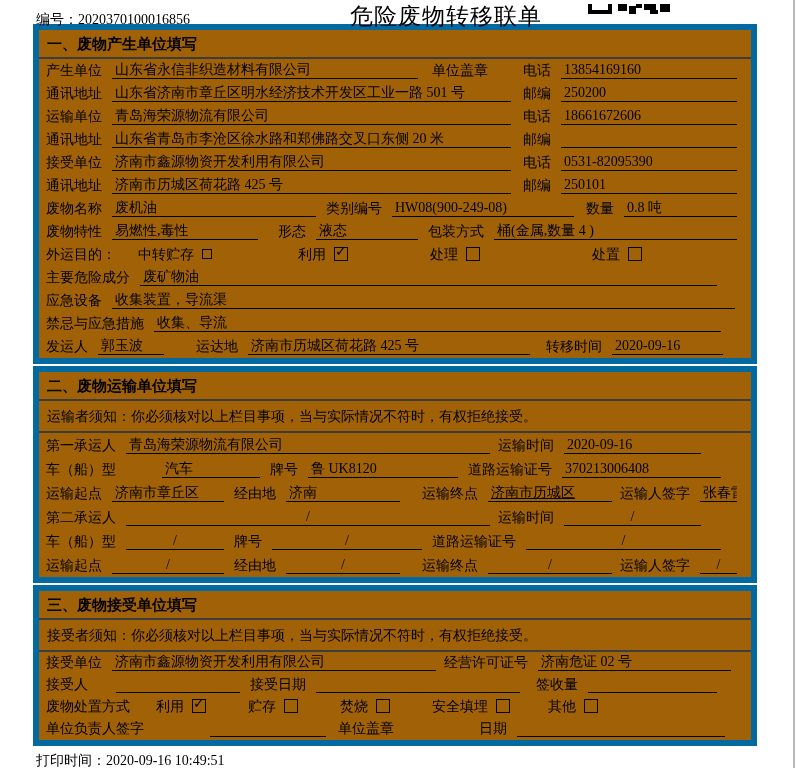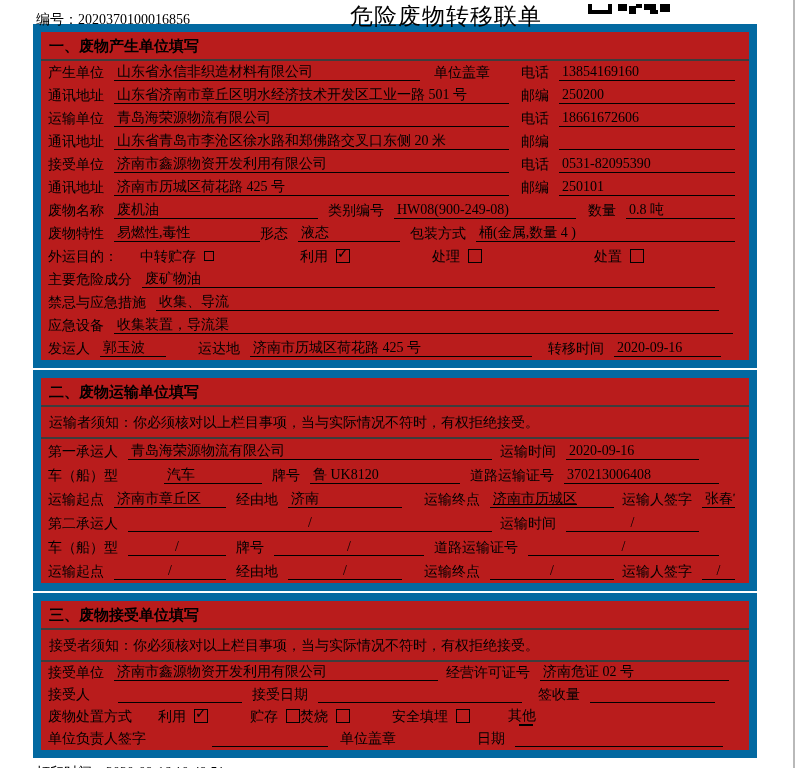--- a/index.html
+++ b/index.html
@@ -13,21 +13,21 @@
   .serial{position:absolute;left:36px;top:11px;font-size:14px;white-space:nowrap}
   .doc-title{
     position:absolute;left:96px;right:0;top:1px;text-align:center;
     font-size:23px;font-weight:normal;letter-spacing:1px;
     font-family:"Liberation Sans","DejaVu Sans",sans-serif;
   }
   .qr{position:absolute;left:588px;top:0}
   .page-edge{position:absolute;right:1px;top:0;width:2px;height:768px;background:#b9b9b9}
   
   .tbl{margin:0 0 0 33px;width:724px}
-  .section{border:8px solid #0369a1;box-sizing:border-box;background:#b91c1c}
+  .section{border:6px solid #0369a1;box-sizing:border-box;background:#a16207}
   .section + .section{margin-top:2px}
   .sec-h{
     font-family:"Liberation Sans","DejaVu Sans",sans-serif;
     font-weight:bold;font-size:15px;line-height:19px;
     padding:4px 8px 4px 8px;border-bottom:2px solid #3d3d3d;white-space:nowrap;
   }
   .notice{
     font-size:14px;line-height:19px;padding:6px 8px 5px 8px;
     border-bottom:2px solid #3d3d3d;white-space:nowrap;
   }
@@ -125,21 +125,21 @@
         <span class="lbl">废物名称</span>
         <span class="fld" style="flex: 0 0 198px;">废机油</span>
         <span class="lbl" style="margin-left: 10px;">类别编号</span>
         <span class="fld" style="flex: 0 0 176px;">HW08(900-249-08)</span>
         <span class="lbl" style="margin-left: 12px;">数量</span>
         <span class="fld" style="flex: 1 1 auto;">0.8 吨</span>
       </div>
       <div class="frow">
         <span class="lbl">废物特性</span>
         <span class="fld" style="flex: 0 0 140px;">易燃性,毒性</span>
-        <span class="lbl" style="margin-left: 0;">形态</span>
+        <span class="lbl" style="margin-left: 20px;">形态</span>
         <span class="fld" style="flex: 0 0 96px;">液态</span>
         <span class="lbl" style="margin-left: 10px;">包装方式</span>
         <span class="fld" style="flex: 1 1 auto;">桶(金属,数量 4 )</span>
       </div>
       <div class="frow">
         <span class="lbl">外运目的：</span>
         <span class="chk" style="margin-left: 12px;">
           <span class="chk-label">中转贮存</span>
           <span class="cb small"></span>
         </span>
@@ -156,26 +156,26 @@
         <span class="chk" style="margin-left: 112px;">
           <span class="chk-label">处置</span>
           <span class="cb"></span>
         </span>
       </div>
       <div class="frow">
         <span class="lbl">主要危险成分</span>
         <span class="fld" style="flex: 1 1 auto; margin-right: 20px;">废矿物油</span>
       </div>
       <div class="frow">
+        <span class="lbl">应急设备</span>
+        <span class="fld" style="flex: 1 1 auto; margin-right: 2px;">收集装置，导流渠</span>
+      </div>
+      <div class="frow">
         <span class="lbl">禁忌与应急措施</span>
         <span class="fld" style="flex: 1 1 auto; margin-right: 16px;">收集、导流</span>
-      </div>
-      <div class="frow">
-        <span class="lbl">应急设备</span>
-        <span class="fld" style="flex: 1 1 auto; margin-right: 2px;">收集装置，导流渠</span>
       </div>
       <div class="frow">
         <span class="lbl">发运人</span>
         <span class="fld" style="flex: 0 0 60px;">郭玉波</span>
         <span class="lbl" style="margin-left: 32px;">运达地</span>
         <span class="fld" style="flex: 0 0 276px;">济南市历城区荷花路 425 号</span>
         <span class="lbl" style="margin-left: 16px;">转移时间</span>
         <span class="fld" style="flex: 1 1 auto; margin-right: 14px;">2020-09-16</span>
       </div>
     </div>
@@ -253,29 +253,29 @@
         <span class="chk" style="margin-left: 16px;">
           <span class="chk-label">利用</span>
           <span class="cb">
             <span class="mark">✓</span>
           </span>
         </span>
         <span class="chk" style="margin-left: 42px;">
           <span class="chk-label">贮存</span>
           <span class="cb"></span>
         </span>
-        <span class="chk" style="">
+        <span class="chk" style="margin-left: 42px;">
           <span class="chk-label">焚烧</span>
           <span class="cb"></span>
         </span>
         <span class="chk" style="margin-left: 42px;">
           <span class="chk-label">安全填埋</span>
           <span class="cb"></span>
         </span>
-        <span class="chk" style="margin-left: 38px; flex-direction: column;">
+        <span class="chk" style="margin-left: 38px;">
           <span class="chk-label">其他</span>
           <span class="cb"></span>
         </span>
       </div>
       <div class="frow">
         <span class="lbl">单位负责人签字</span>
         <span class="fld" style="flex: 0 0 110px; margin-left: 56px;"></span>
         <span class="lbl" style="margin-left: 12px;">单位盖章</span>
         <span class="spacer"></span>
         <span class="lbl">日期</span>

